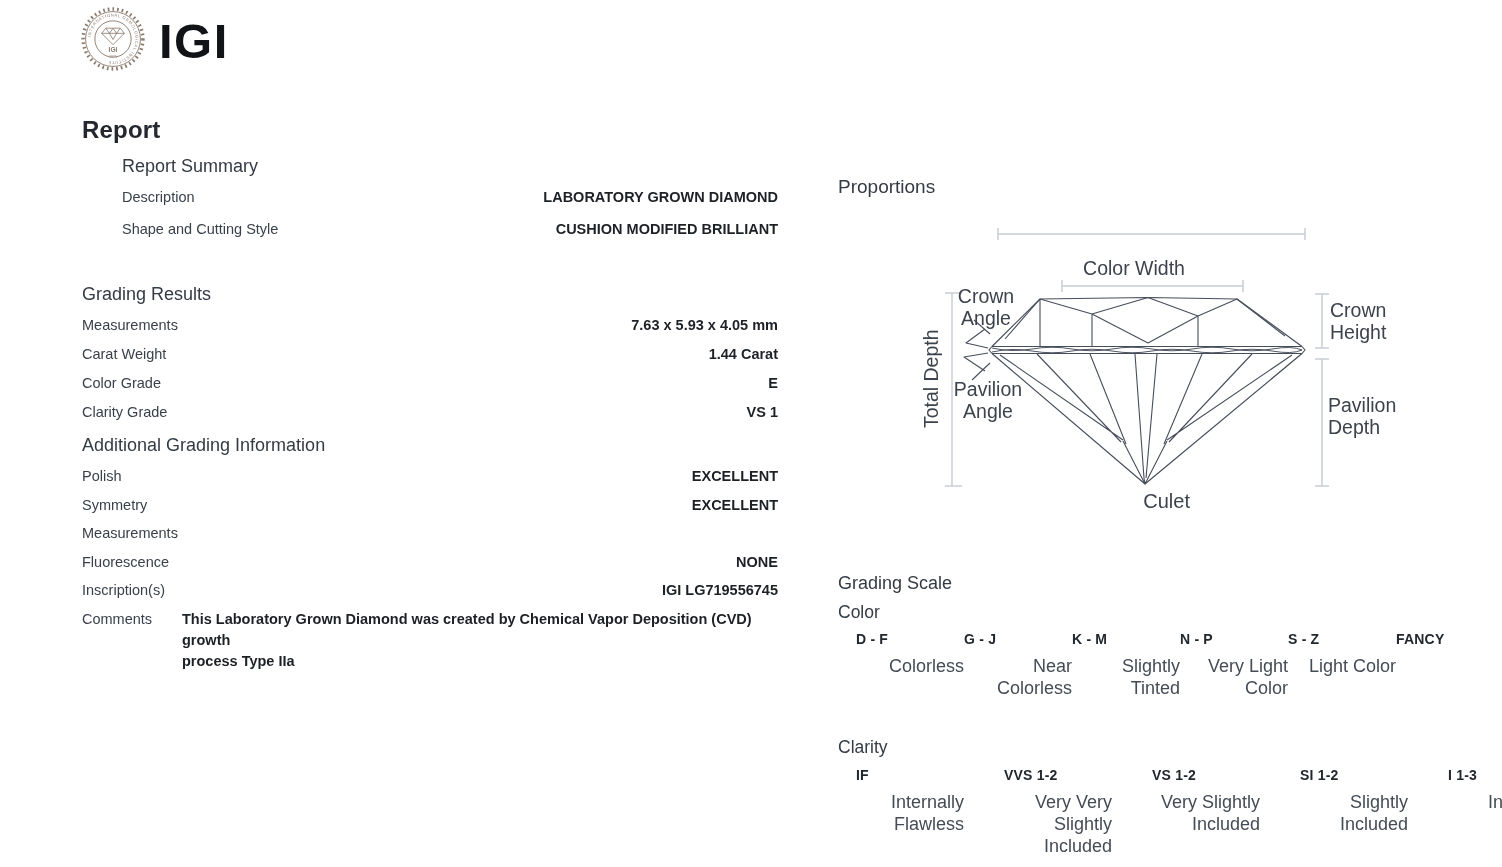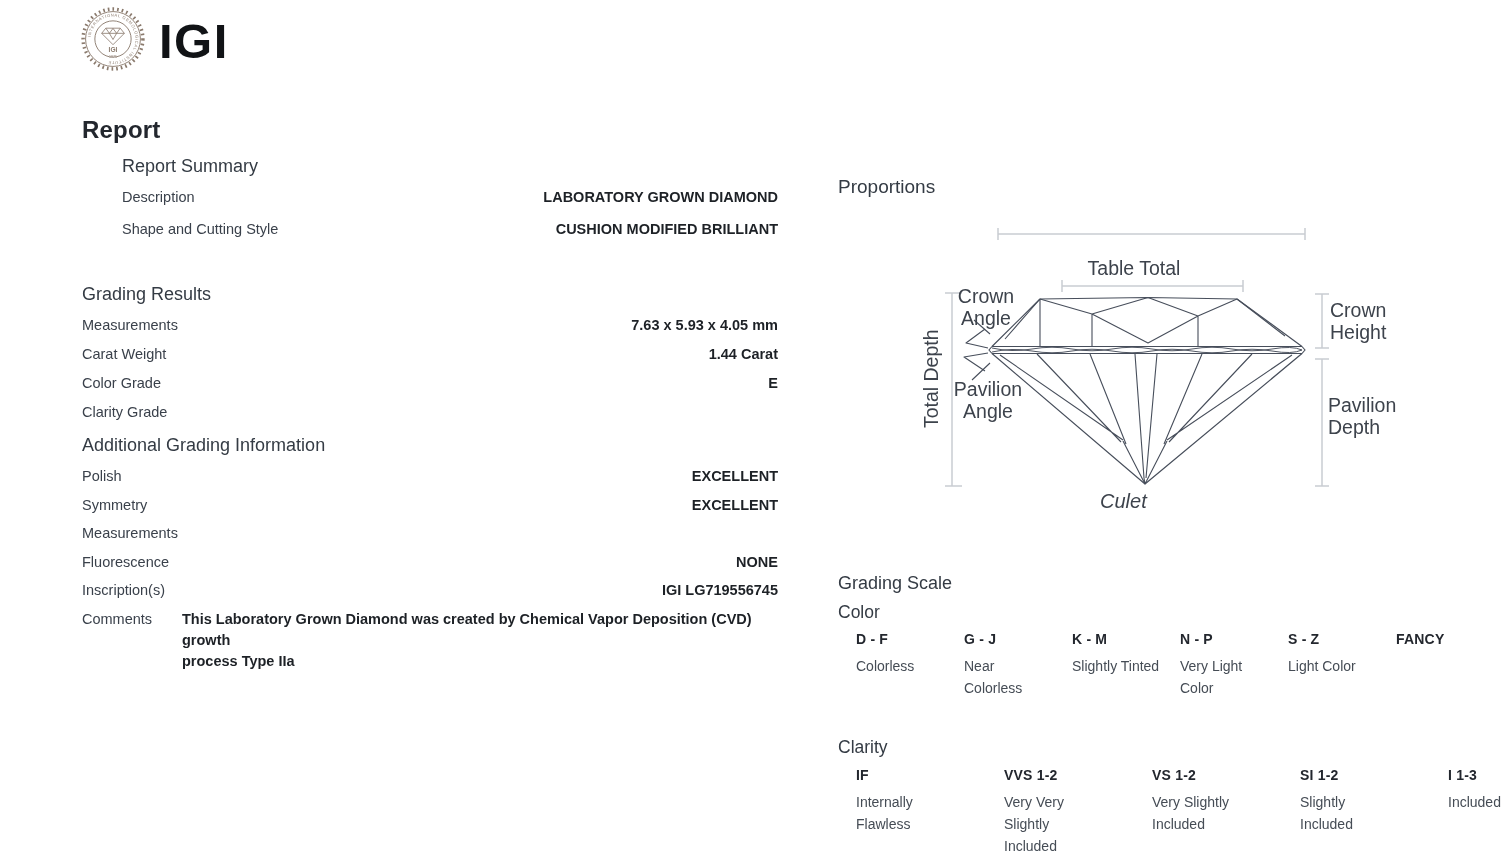--- a/index.html
+++ b/index.html
@@ -37,31 +37,31 @@
   .diagram { position:relative; width:600px; height:332px; margin-top:3px; }
   .diagram svg { position:absolute; left:0; top:0; }
   .dlab { position:absolute; font-size:19.5px; color:#3d434c; white-space:pre-line; line-height:21.5px; }
   .lab-girdle   { left:160px; top:7px;  width:307px; text-align:center; }
   .lab-table    { left:187px; top:57px; width:218px; text-align:center; }
   .lab-crown-angle    { left:114px; top:85px;  width:68px;  text-align:center; }
   .lab-total-depth    { left:39px;  top:167px; width:110px; text-align:center; transform:rotate(-90deg); }
   .lab-pavilion-angle { left:114px; top:178px; width:72px;  text-align:center; }
   .lab-crown-height   { left:492px; top:99px; }
   .lab-pavilion-depth { left:490px; top:194px; }
-  .lab-culet    { left:262px; top:290px; width:90px; text-align:left; font-size:20px;font-style:italic; }
+  .lab-culet    { left:262px; top:290px; width:90px; text-align:right; font-size:20px; }
 
   
   .scale-heading { font-size:18px; font-weight:400; color:#343b44; margin:40px 0 0 0; }
   .sub-heading  { font-size:17.5px; font-weight:400; color:#343b44; margin:8px 0 0 0; }
   .sub-heading.clarity-h { margin-top:38px; }
   .scale-grid { display:grid; margin:9px 0 0 18px; }
   .scale-grid.color-grid   { grid-template-columns:repeat(6,108px);margin-top:8px; }
   .scale-grid.clarity-grid { grid-template-columns:repeat(5,108px);gap:40px; }
   .cell .range { font-size:14px; font-weight:700; color:#23272e; margin-bottom:8px; letter-spacing:.2px; }
-  .cell .desc  { font-size:14px; color:#454c55; line-height:22px; white-space:pre-line; }
+  .cell .desc  { font-size:18px; color:#454c55; line-height:22px; white-space:pre-line;text-align:right; }
 </style>
 </head>
 <body>
 
 <header class="brand-header">
   <svg width="66" height="66" viewBox="0 0 64 64">
     <defs>
       <path id="sealArc" d="M32,32 m-21.8,0 a21.8,21.8 0 1,1 43.6,0 a21.8,21.8 0 1,1 -43.6,0" fill="none"></path>
     </defs>
     <circle cx="32" cy="32" r="29" fill="none" stroke="#8a7a6d" stroke-width="3.4" stroke-dasharray="1.6 2.93"></circle>
@@ -103,20 +103,21 @@
       <div class="row">
         <span class="lbl">Carat Weight</span>
         <span class="val">1.44 Carat</span>
       </div>
       <div class="row">
         <span class="lbl">Color Grade</span>
         <span class="val">E</span>
       </div>
       <div class="row">
         <span class="lbl">Clarity Grade</span>
+        <span class="val">VS 1</span>
       </div>
     </div>
   </section>
 
   <section class="sec-additional">
     <h2 class="sec-heading">Additional Grading Information</h2>
     <div class="rows">
       <div class="row">
         <span class="lbl">Polish</span>
         <span class="val">EXCELLENT</span>
@@ -164,21 +165,21 @@
       <path fill="none" stroke="#474e5b" stroke-width="1.1" d="M154,145.5 H464 M154,152.5 H464 M154,145.5 L151,149 L154,152.5 M464,145.5 L467,149 L464,152.5"></path>
       <path fill="none" stroke="#3c4350" stroke-width="0.9" d="M154,147 Q174,151.5 194,148 T234,148 T274,148 T314,148 T354,148 T394,148 T434,148 T464,149"></path>
       <path fill="none" stroke="#3c4350" stroke-width="0.9" d="M154,151 Q174,146.5 194,150 T234,150 T274,150 T314,150 T354,150 T394,150 T434,150 T464,149"></path>
 
       <path fill="none" stroke="#474e5b" stroke-width="1.2" stroke-linejoin="round" d="M154,152.5 L307,283 L464,152.5"></path>
       <path fill="none" stroke="#474e5b" stroke-width="1.1" stroke-linejoin="round" d="M162,154 L285,239 M199,153 L283,241 M252,153 L288,243 M285,240 L307,283 M297,153 L306,277 M319,153 L308,277 M306,277 L307,283 M454,154 L329,239 M414,153 L331,241 M364,153 L326,243 M329,240 L307,283"></path>
 
       <path fill="none" stroke="#474e5b" stroke-width="1.1" stroke-linejoin="round" d="M147,128 L128,142 L150,147 M147,170 L126,156 L150,152 M136,119 L152,133 M134,179 L152,162"></path>
     </svg>
 
-    <div class="dlab lab-table">Table Total</div>
+    <div class="dlab lab-table">Color Width</div>
     <div class="dlab lab-crown-angle">Crown
 Angle</div>
     <div class="dlab lab-total-depth">Total Depth</div>
     <div class="dlab lab-pavilion-angle">Pavilion
 Angle</div>
     <div class="dlab lab-crown-height">Crown
 Height</div>
     <div class="dlab lab-pavilion-depth">Pavilion
 Depth</div>
     <div class="dlab lab-culet">Culet</div>

